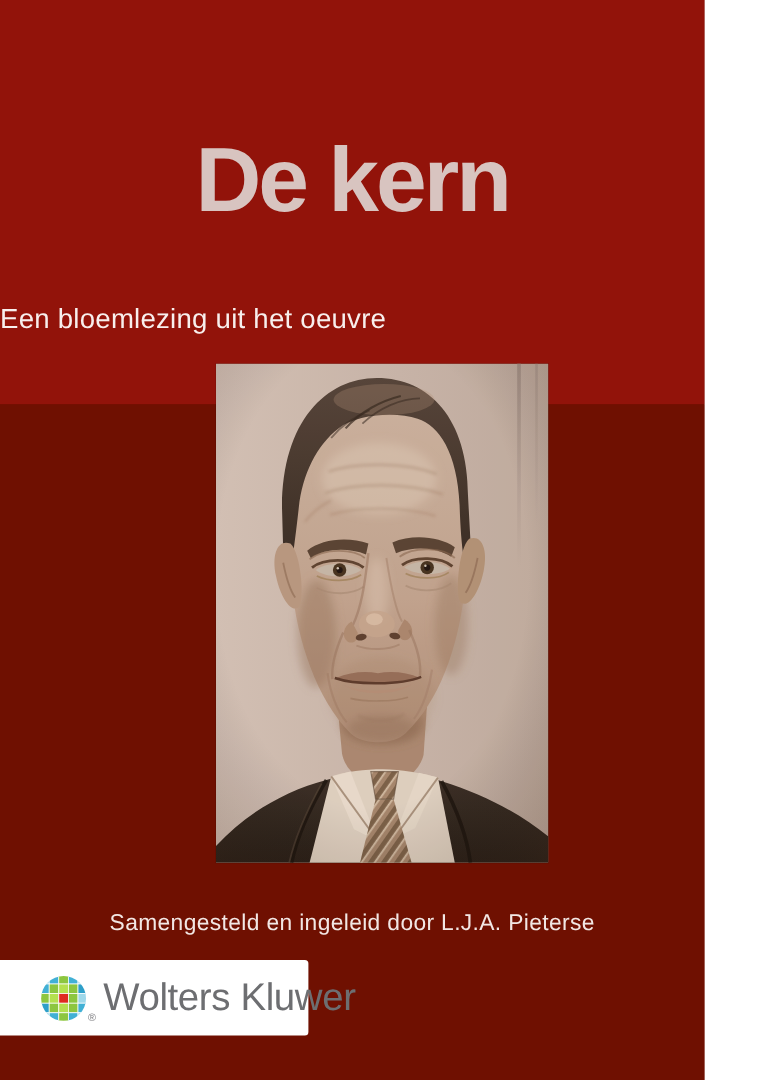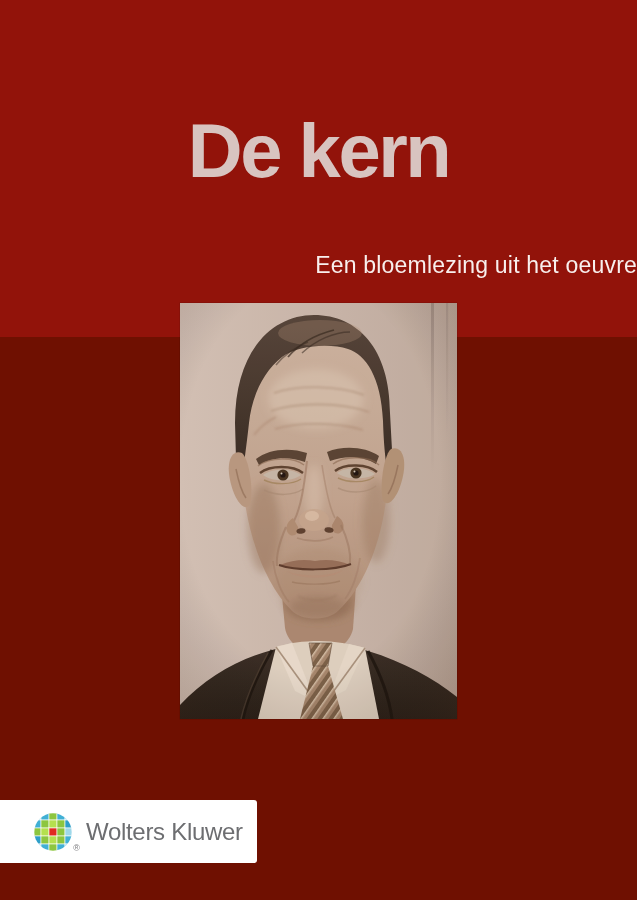--- a/index.html
+++ b/index.html
@@ -1,28 +1,28 @@
 <!DOCTYPE html>
 <html style="--band-top: #92130a; --band-bottom: #6f1001; --title-text: #d8c4c0; --subtitle-text: #f8efed; --credit-text: #f2e7e4; --logo-box-bg: #ffffff; --logo-text: #6d6e71; --logo-red: #e02b20; --logo-green: #8dc63f; --logo-light-green: #b5e04e; --logo-blue: #41b0d5; --logo-light-blue: #9fd8ea;"><head>
 <meta charset="utf-8">
 <style>
   html,body{margin:0;padding:0;background:#ffffff;}
   .cover{
-    position:relative;width:637px;height:900px;overflow:hidden;
+    position:relative;width:587px;height:900px;overflow:hidden;
     font-family:"Liberation Sans",sans-serif;
     background:var(--band-bottom,#6f1001);
   }
   .band-top{position:absolute;left:0;top:0;width:637px;height:337px;background:var(--band-top,#92130a);}
   .band-bottom{position:absolute;left:0;top:337px;width:637px;height:563px;background:var(--band-bottom,#6f1001);}
   .title{
     position:absolute;left:0;right:0;top:66px;text-align:center;z-index:3;
     color:var(--title-text,#d8c4c0);font-weight:bold;font-size:76px;line-height:67px;letter-spacing:-2.5px;
   }
   .subtitle{
-    position:absolute;left:0;right:0;top:228px;text-align:right;z-index:3;
+    position:absolute;left:0;right:0;top:228px;text-align:left;z-index:3;
     color:var(--subtitle-text,#f8efed);font-size:23px;line-height:29px;letter-spacing:0.2px;
   }
   .photo{
     position:absolute;left:180px;top:303px;width:277px;height:416px;z-index:4;
     box-shadow:0 0 0 0.5px rgba(0,0,0,0.15);
   }
   .photo svg{display:block;}
   .credit{
     position:absolute;left:0;right:0;top:740px;text-align:center;z-index:3;
     color:var(--credit-text,#f2e7e4);font-size:19px;letter-spacing:0.3px;
@@ -30,21 +30,21 @@
   .logo-box{
     position:absolute;left:0;top:800px;width:257px;height:63px;z-index:5;
     background:var(--logo-box-bg,#ffffff);border-radius:0 3px 3px 0;
     display:flex;align-items:center;padding-left:33px;box-sizing:border-box;
   }
   .globe-wrap{position:relative;width:40px;height:40px;flex:0 0 auto;}
   .globe-reg{
     position:absolute;right:-7px;bottom:-1px;font-size:9px;color:#7a7a7e;line-height:1;
   }
   .logo-text{
-    margin-left:13px;color:var(--logo-text,#6d6e71);font-size:24px;letter-spacing:-0.3px;
+    margin-left:13px;color:var(--logo-text,#6d6e71);font-size:32px;letter-spacing:-0.3px;
     white-space:nowrap;
   }
 </style>
 </head>
 <body>
 
 <div class="cover">
   <div class="band-top"></div>
   <div class="band-bottom"></div>
 
@@ -190,20 +190,21 @@
       <path d="M112,279 C124,282 148,282 160,278" stroke="#8d6950" stroke-width="1.4" fill="none" opacity="0.4"></path>
       <path d="M118,293 C130,299 146,299 157,292" stroke="#9a7660" stroke-width="1.8" fill="none" opacity="0.45" filter="url(#soft2)"></path>
       <path d="M93,258 C95,274 101,290 109,299" stroke="#9a7660" stroke-width="1.8" fill="none" opacity="0.4"></path>
       <path d="M180,255 C178,271 172,287 165,296" stroke="#9a7660" stroke-width="1.8" fill="none" opacity="0.35"></path>
 
       <rect width="277" height="416" fill="url(#vig)"></rect>
       <rect width="277" height="416" fill="#8a5a3e" opacity="0.05"></rect>
     </svg>
   </div>
 
+  <p class="credit">Samengesteld en ingeleid door L.J.A. Pieterse</p>
 
   <div class="logo-box">
     <span class="globe-wrap">
       <svg viewBox="0 0 46 46" width="40" height="40">
         <defs>
             <clipPath id="gc">
               <circle cx="23" cy="23" r="21.5"></circle>
             </clipPath>
           </defs>
         <g clip-path="url(#gc)" stroke="#ffffff" stroke-width="0.7">

